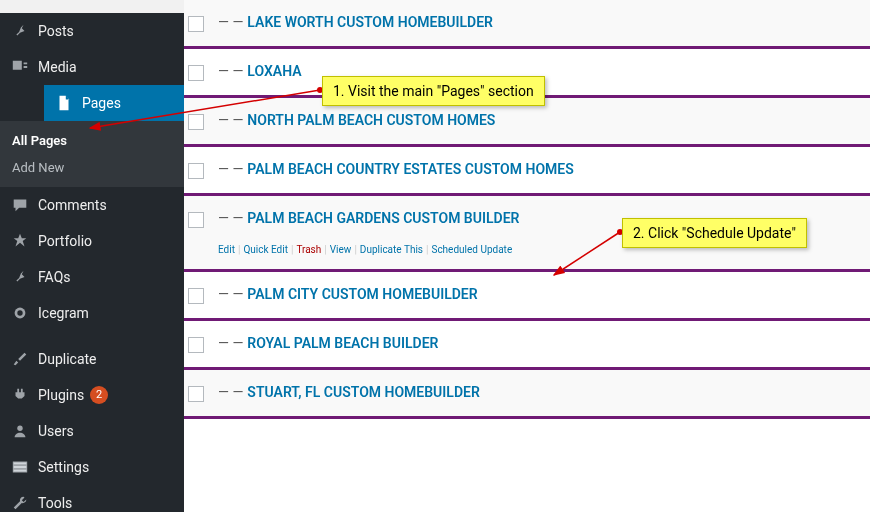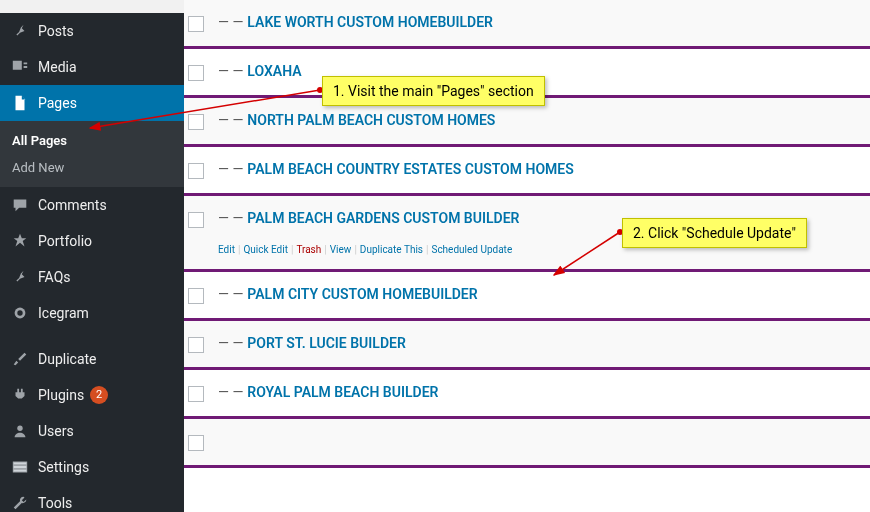--- a/index.html
+++ b/index.html
@@ -25,20 +25,21 @@
     align-items: center;
     padding: 8px 10px;
     color: #eee;
     font-size: 14px;
     cursor: pointer;
     position: relative;
   }
   .sb-item.active {
     background: #0073aa;
     color: #fff;
+    margin-left: 44px;
   }
   .sb-item.active::after {
     content: "";
     position: absolute;
     right: -8px;
     top: 50%;
     margin-top: -8px;
     border: 8px solid transparent;
     border-right-color: #f1f1f1;
   }
@@ -297,34 +298,31 @@
           <div><span class="prefix">— —</span><span class="title-link">PALM BEACH GARDENS CUSTOM BUILDER</span></div>
           <div class="row-actions"><a>Edit</a><span class="sep">|</span><a>Quick Edit</a><span class="sep">|</span><a class="trash">Trash</a><span class="sep">|</span><a>View</a><span class="sep">|</span><a>Duplicate This</a><span class="sep">|</span><a>Scheduled Update</a></div>
         </div>
       </div>
       <div class="row">
         <span class="checkbox"></span>
         <div class="row-content">
           <div><span class="prefix">— —</span><span class="title-link">PALM CITY CUSTOM HOMEBUILDER</span></div>
         </div>
       </div>
+      <div class="row">
+        <span class="checkbox"></span>
+        <div class="row-content">
+          <div><span class="prefix">— —</span><span class="title-link">ROYAL PALM BEACH BUILDER</span></div>
+        </div>
+      </div>
       <div class="row alt">
         <span class="checkbox"></span>
         <div class="row-content">
-          <div><span class="prefix">— —</span><span class="title-link">PORT ST. LUCIE BUILDER</span></div>
-        </div>
-      </div>
-      <div class="row">
-        <span class="checkbox"></span>
-        <div class="row-content">
-          <div><span class="prefix">— —</span><span class="title-link">ROYAL PALM BEACH BUILDER</span></div>
-        </div>
-      </div>
-      <div class="row alt">
-        <span class="checkbox"></span>
+          <div><span class="prefix">— —</span><span class="title-link">STUART, FL CUSTOM HOMEBUILDER</span></div>
+        </div>
       </div>
     </div>
 </div>
 
 <svg class="overlay">
   <defs>
     <marker id="arrowhead" markerWidth="8" markerHeight="6" refX="7" refY="3" orient="auto">
       <polygon points="0 0, 8 3, 0 6" fill="#d40000"></polygon>
     </marker>
   </defs>

